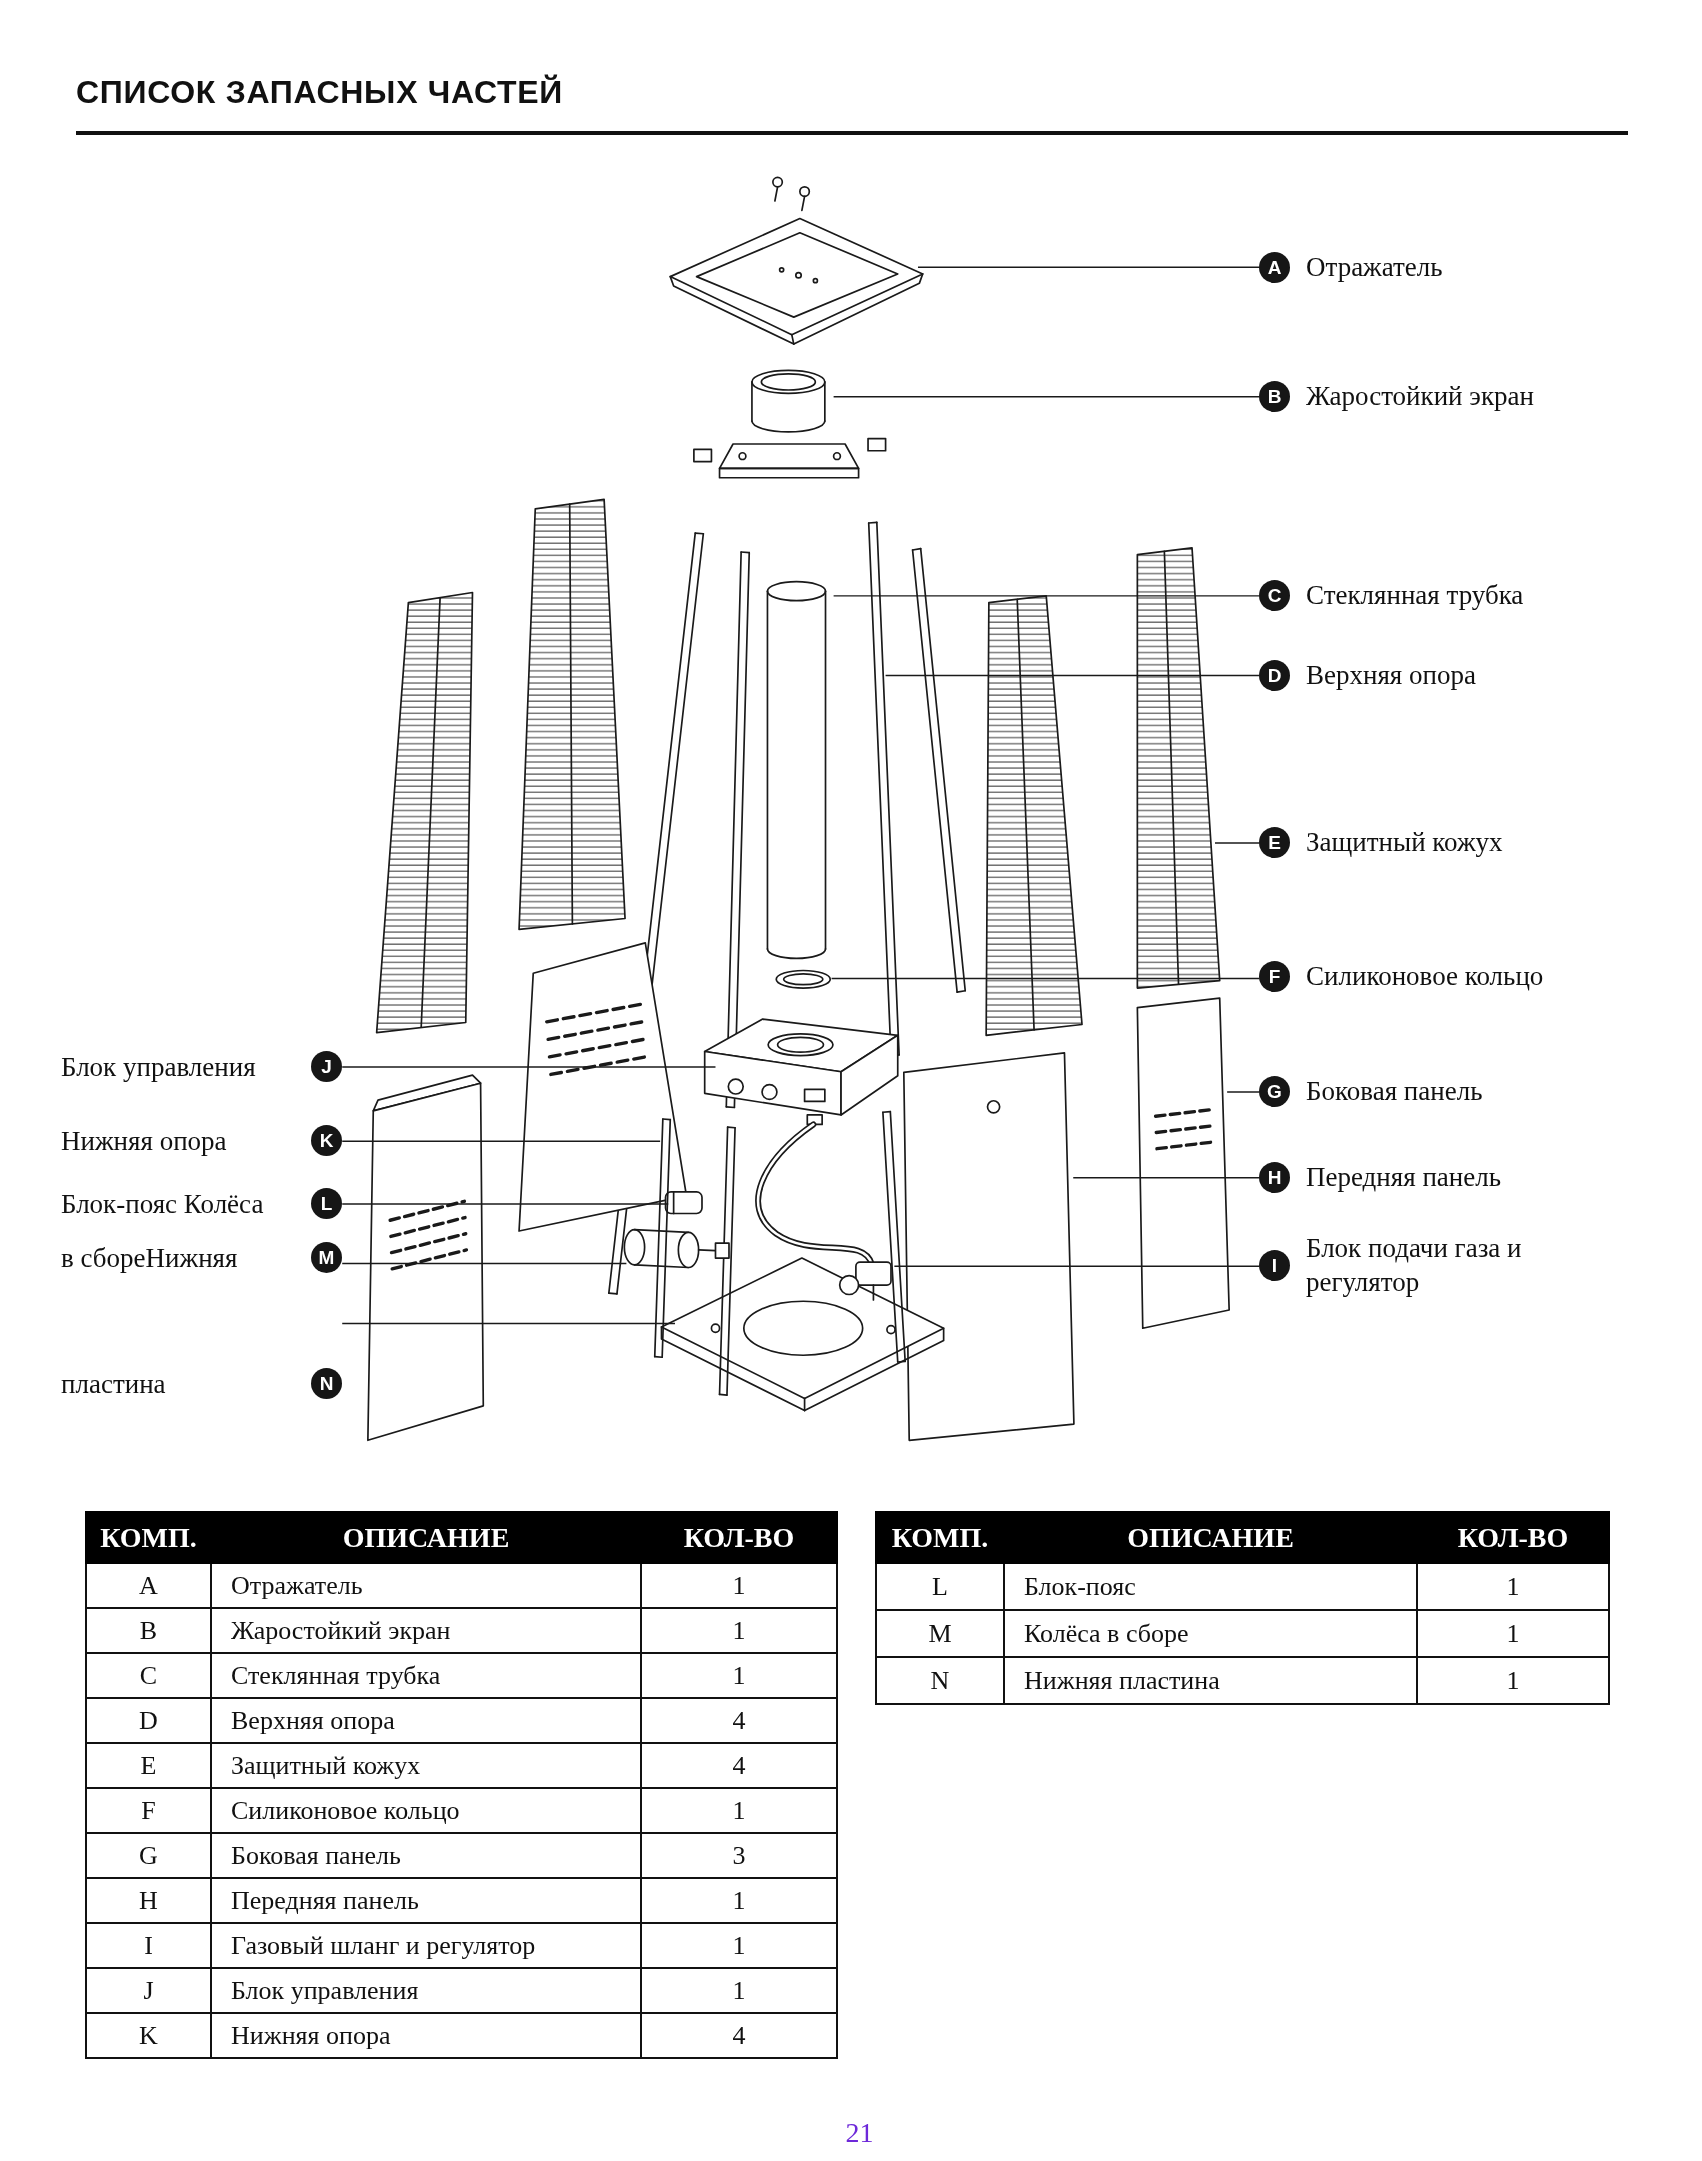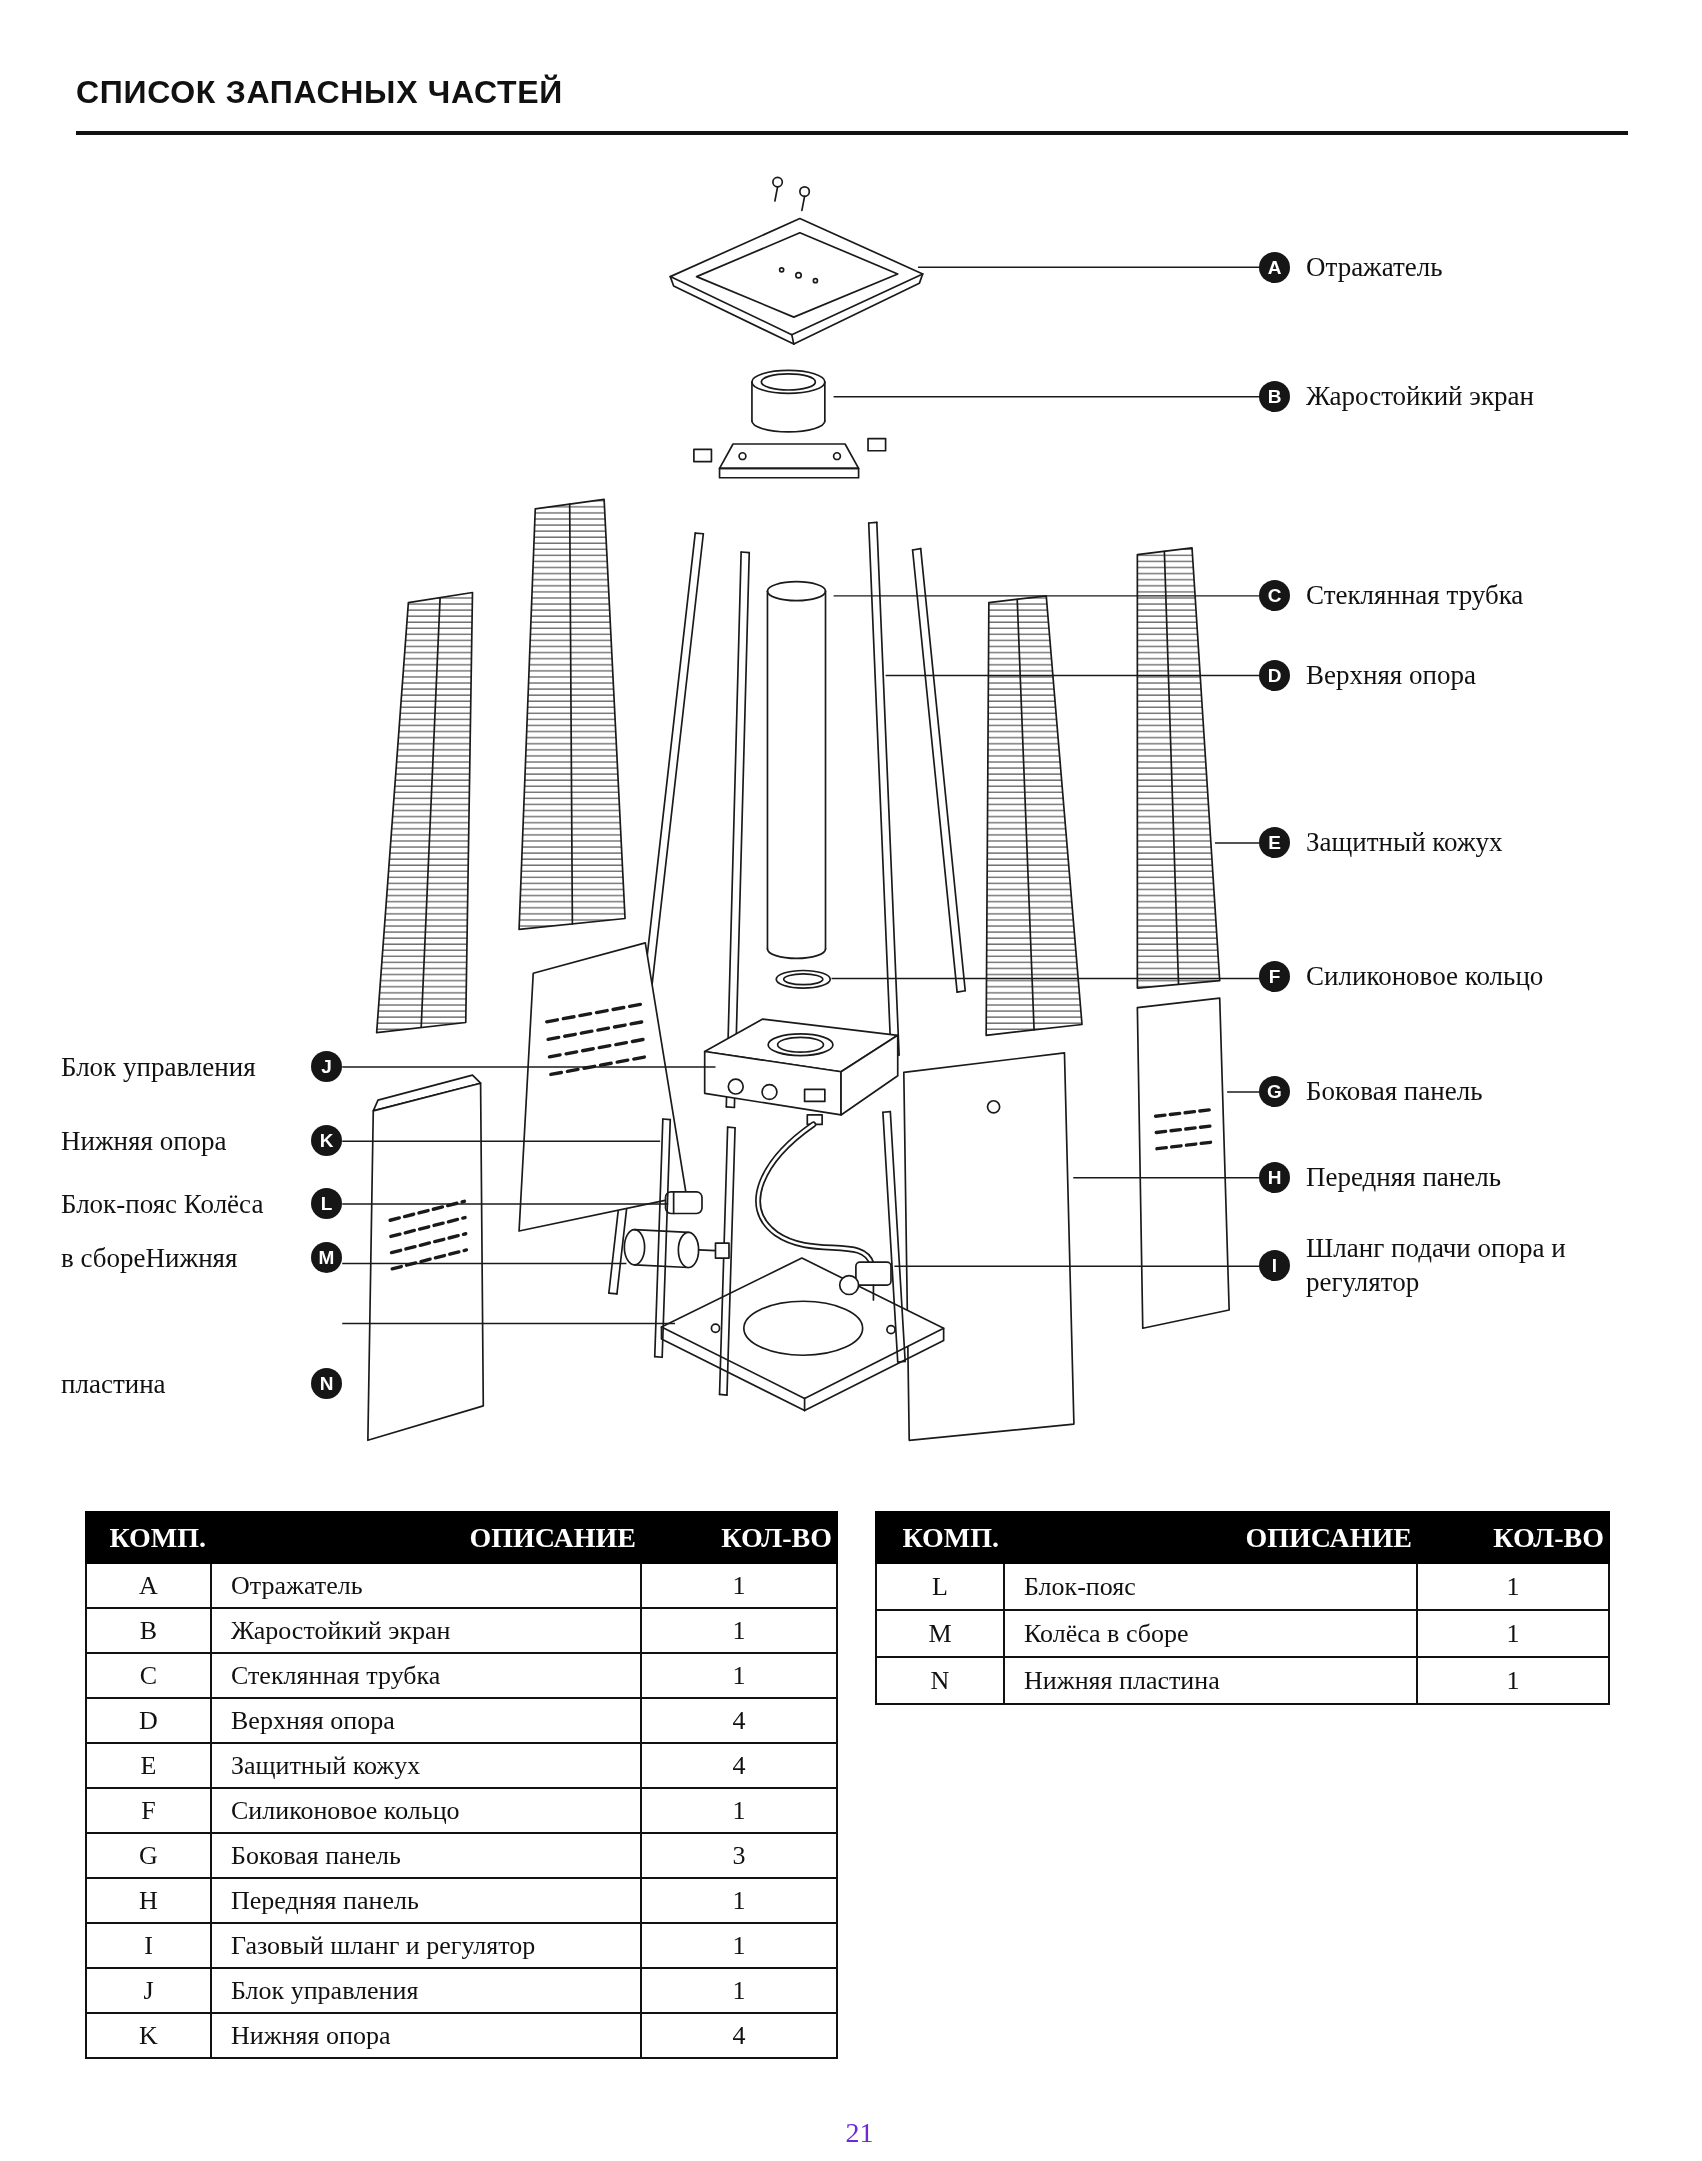--- a/index.html
+++ b/index.html
@@ -19,21 +19,21 @@
   .callout-label{font-size:27px;line-height:1.25;max-width:304px;color:#111;}
   .callout.left{left:0;width:358px;}
   .callout.left .label-left{position:absolute;left:61px;top:50%;transform:translateY(-50%);
           font-size:27px;white-space:nowrap;color:#111;}
   .callout.left .bubble{position:absolute;left:311px;top:0;}
 
   table.parts-table{position:absolute;top:1499px;border-collapse:collapse;background:#fff;table-layout:fixed;z-index:2;}
   table.parts-table.lt{left:85px;width:750px;}
   table.parts-table.rt{left:875px;width:733px;}
   .parts-table th{background:#000;color:#fff;font-family:"Liberation Serif",serif;font-weight:bold;
-                  font-size:28px;height:49px;border:2px solid #000;padding:0 4px;text-align:right;}
+                  font-size:28px;height:49px;border:2px solid #000;padding:0 4px;text-align:center;}
   .parts-table td{border:2px solid #111;font-size:26px;height:43px;padding:0;text-align:center;color:#111;}
   .parts-table.rt td{height:45px;}
   .parts-table td.desc{text-align:left;padding-left:19px;}
 
   .page-number{position:absolute;top:2105px;left:8px;width:100%;text-align:center;font-size:28px;color:#6d28d9;}
 </style>
 </head>
 <body>
 
 <div class="page">
@@ -252,21 +252,21 @@
   <div class="callout" style="left:1259px;top:1064px">
     <span class="bubble">G</span>
     <span class="callout-label">Боковая панель</span>
   </div>
   <div class="callout" style="left:1259px;top:1150px">
     <span class="bubble">H</span>
     <span class="callout-label">Передняя панель</span>
   </div>
   <div class="callout" style="left:1259px;top:1238px">
     <span class="bubble">I</span>
-    <span class="callout-label">Шланг подачи опора и регулятор</span>
+    <span class="callout-label">Блок подачи газа и регулятор</span>
   </div>
 
   <div class="callout left" style="top:1039px">
     <span class="label-left">Блок управления</span>
     <span class="bubble">J</span>
   </div>
   <div class="callout left" style="top:1113px">
     <span class="label-left">Нижняя опора</span>
     <span class="bubble">K</span>
   </div>

